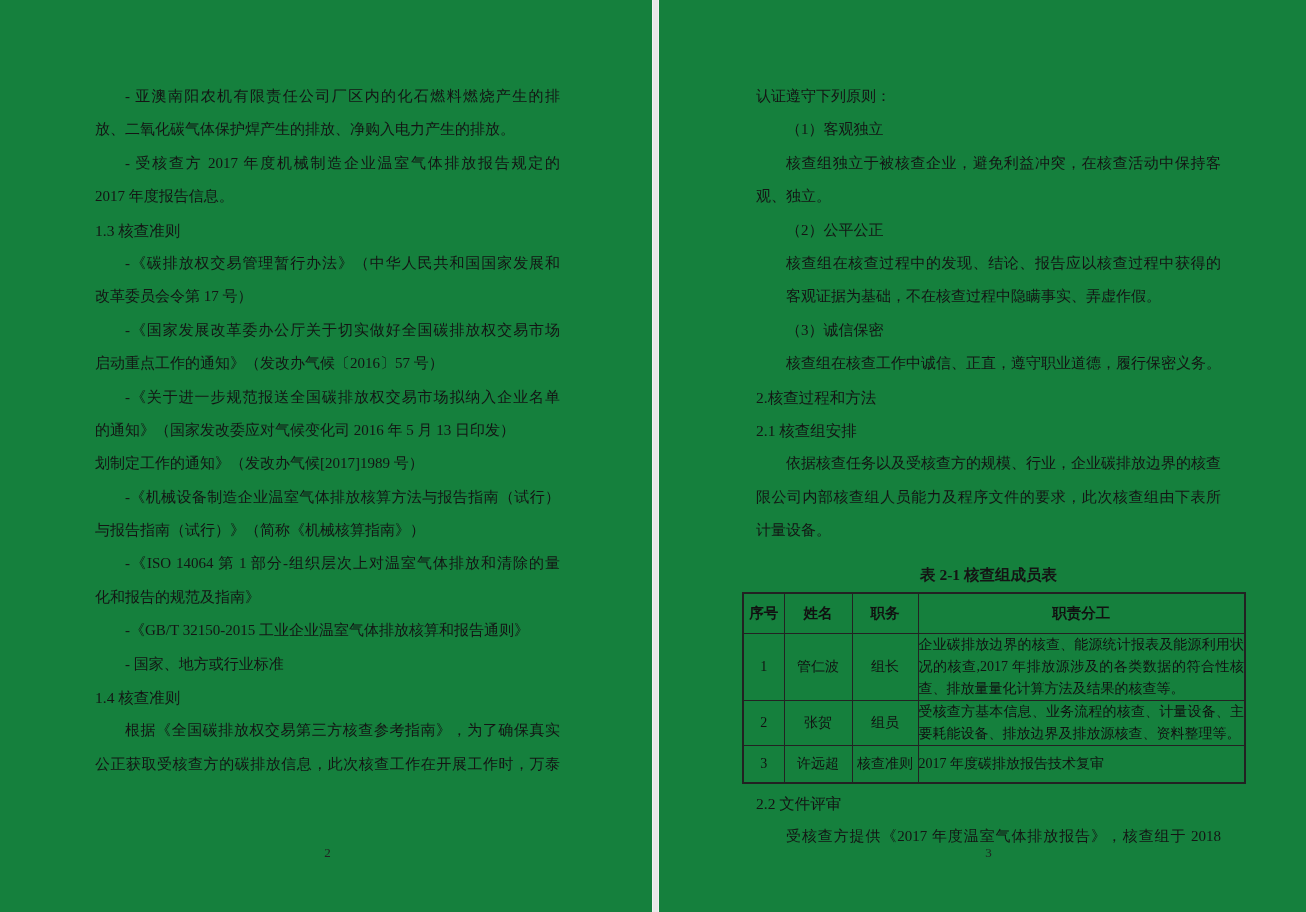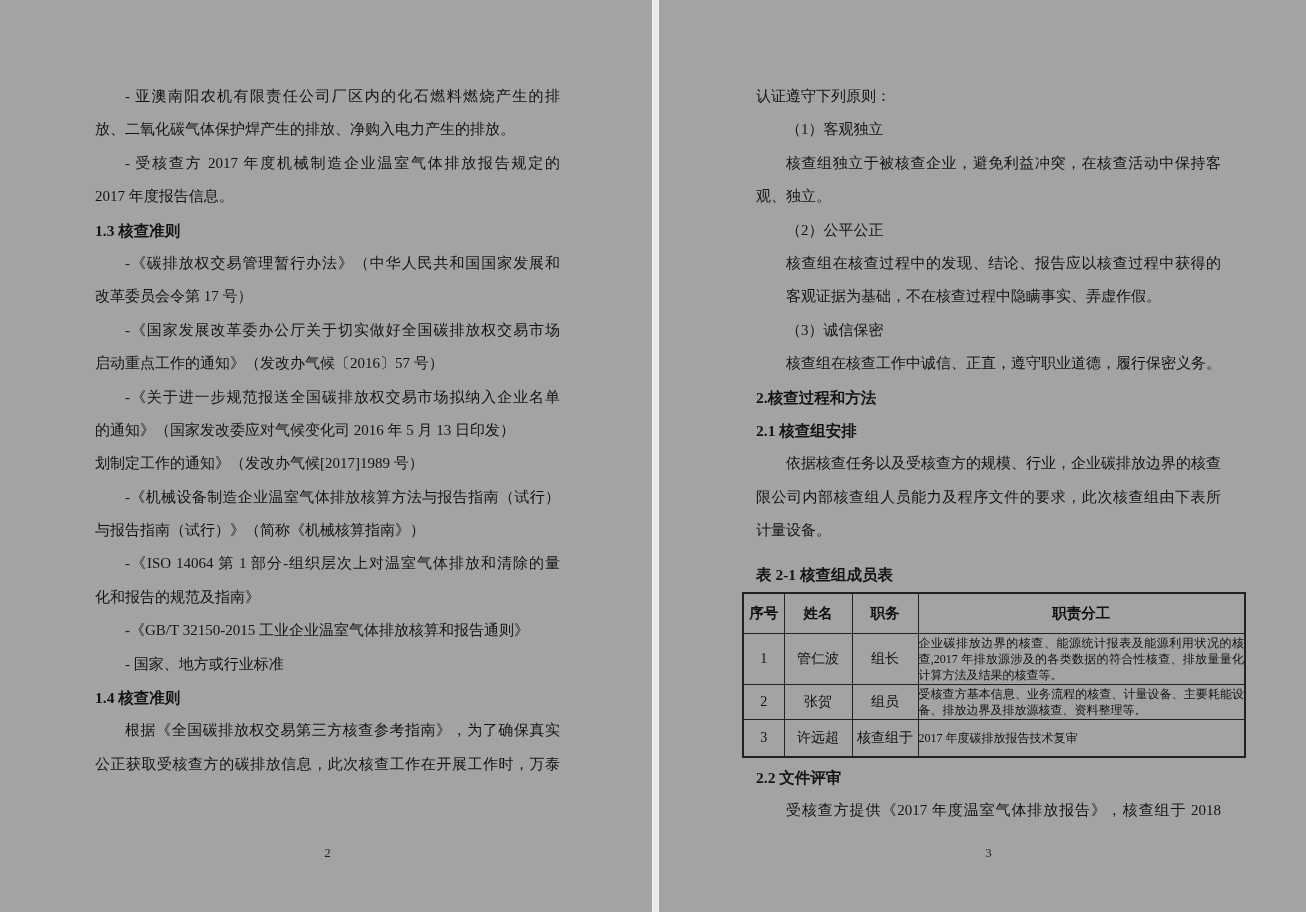--- a/index.html
+++ b/index.html
@@ -5,43 +5,43 @@
   html,body{margin:0;padding:0;background:#ffffff;}
   .spread{
     position:relative;
     width:1306px;height:912px;
     display:flex;
     background:#ffffff;
     font-family:"Liberation Serif","DejaVu Serif",serif;
     color:#141414;
     overflow:hidden;
   }
-  .page{position:relative;background:#a3a3a3;height:912px;overflow:hidden;}
+  .page{position:relative;background:#15803d;height:912px;overflow:hidden;}
   .page-left{width:652px;}
   .page-right{flex:1;}
   .divider{width:5px;height:912px;background:#e9e9e9;border-left:1px solid #f3f3f3;border-right:1px solid #f3f3f3;}
   .content{padding-top:80px;padding-left:95px;width:465px;}
   .page-right .content{padding-left:97px;}
   .line{
     font-size:15px;
     line-height:33.4px;
     height:33.4px;
     white-space:nowrap;
     color:#141414;
   }
   .indent{padding-left:30px;}
   .j{white-space:normal;text-align:justify;text-align-last:justify;overflow:hidden;}
-  .heading{font-weight:bold;font-size:15.5px;}
+  .heading{font-weight:normal;font-size:15.5px;}
   .pagenum{
     position:absolute;top:845px;left:95px;width:465px;
     text-align:center;font-size:13px;color:#222;
   }
   .page-right .pagenum{left:97px;}
   .table-caption{
-    width:465px;text-align:left;font-weight:bold;font-size:15.5px;
+    width:465px;text-align:center;font-weight:bold;font-size:15.5px;
     margin-top:13px;height:30px;line-height:30px;
   }
   table.members{
     border-collapse:collapse;
     table-layout:fixed;
     width:502px;
     margin-left:-14px;
     margin-top:2px;
     border:2px solid #222;
   }
@@ -49,21 +49,21 @@
     border:1px solid #222;
     padding:0;
     font-family:"Liberation Serif","DejaVu Serif",serif;
     color:#111;
   }
   table.members th{
     font-size:14.5px;font-weight:bold;text-align:center;height:39px;
   }
   td.c{font-size:14px;text-align:center;vertical-align:middle;}
   td.duty{
-    font-size:12px;line-height:16px;
+    font-size:14px;line-height:22px;
     padding:1px 5px;
     text-align:justify;vertical-align:middle;margin-left:21px;
   }
   tr.r1{height:51px;}
   tr.r2{height:35px;}
   tr.r3{height:37px;}
   .after-table{margin-top:3px;}
 </style>
 </head>
 <body>
@@ -140,21 +140,21 @@
         </tr>
         <tr class="r2">
           <td class="c">2</td>
           <td class="c">张贺</td>
           <td class="c">组员</td>
           <td class="duty">受核查方基本信息、业务流程的核查、计量设备、主要耗能设备、排放边界及排放源核查、资料整理等。</td>
         </tr>
         <tr class="r3">
           <td class="c">3</td>
           <td class="c">许远超</td>
-          <td class="c">核查组于</td>
+          <td class="c">核查准则</td>
           <td class="duty">2017 年度碳排放报告技术复审</td>
         </tr>
       </tbody>
         </table>
 
       <div class="line heading after-table">2.2 文件评审</div>
       <div class="line indent j">受核查方提供《2017 年度温室气体排放报告》，核查组于 2018</div>
     </div>
     <div class="pagenum">3</div>
   </div>

